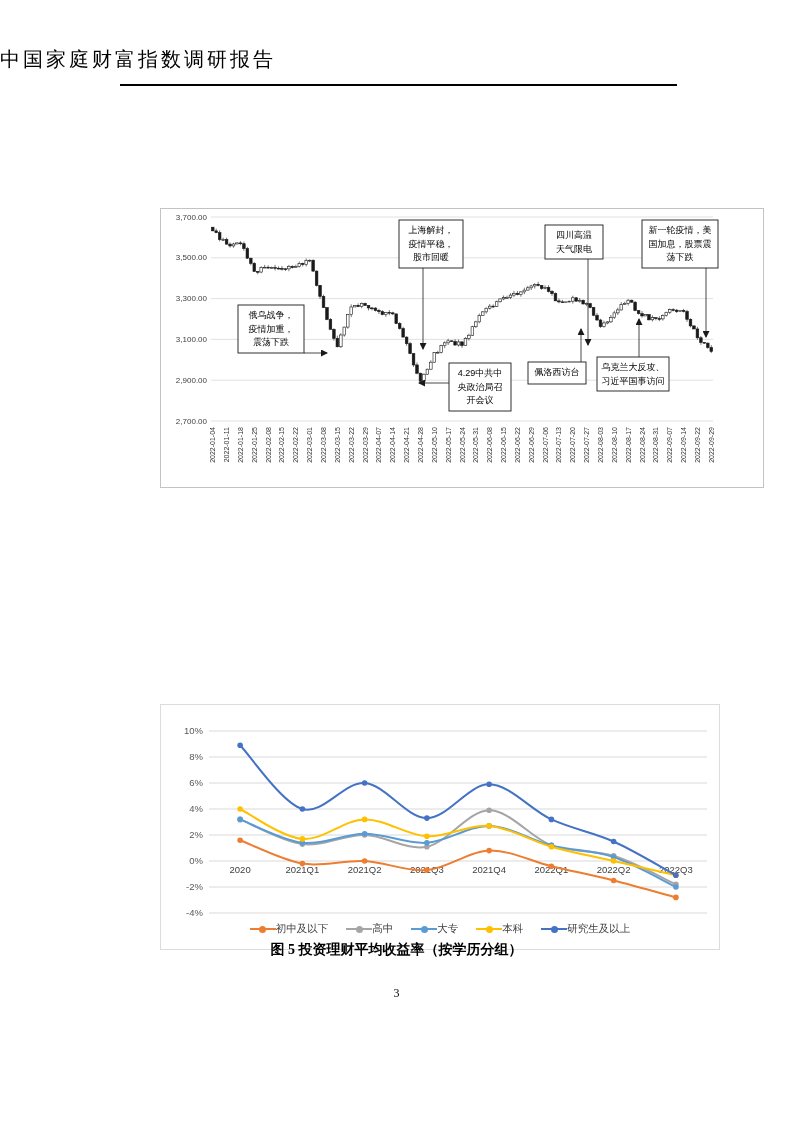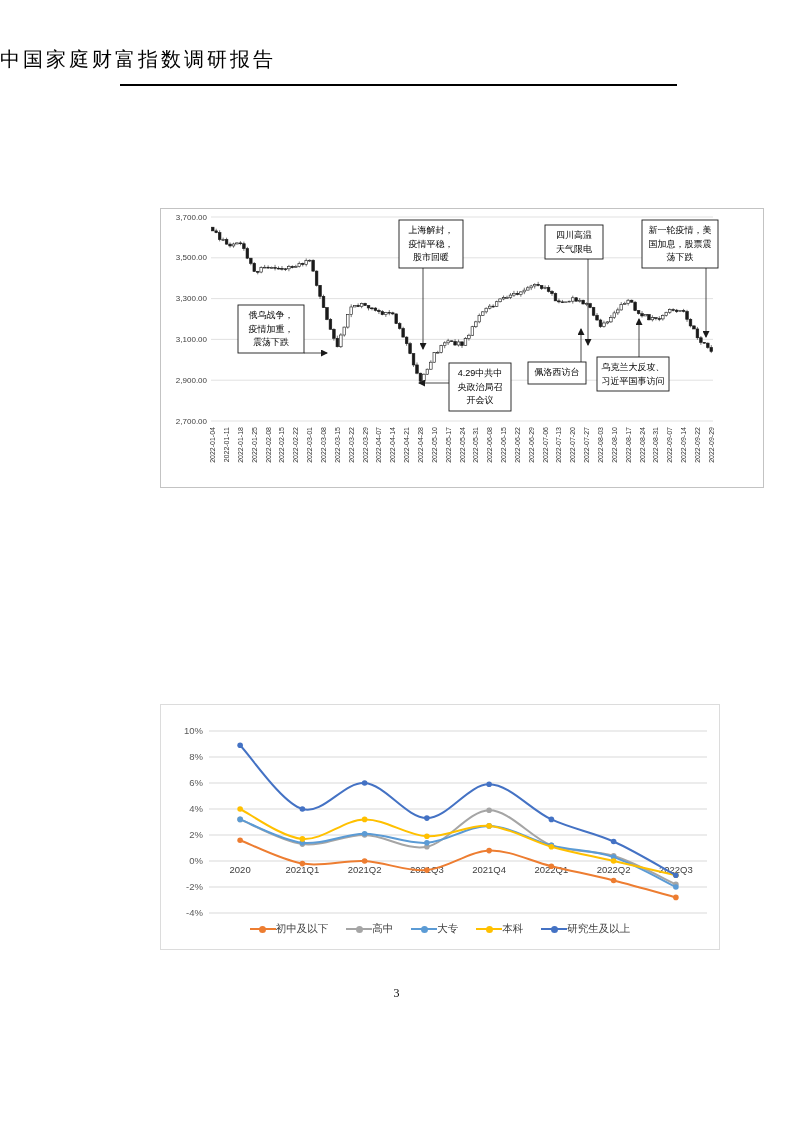--- a/index.html
+++ b/index.html
@@ -532,16 +532,17 @@
         <span class="legend-item">
           <span class="legend-swatch">
             <span class="ln" style="background: rgb(68, 114, 196);"></span>
             <span class="dot" style="background: rgb(68, 114, 196);"></span>
           </span>
           <span>研究生及以上</span>
         </span>
       </div>
   </figure>
 
+  <div class="caption caption2">图 5 投资理财平均收益率（按学历分组）</div>
 
   <div class="page-number">3</div>
 
 </div>
 
 </body></html>

